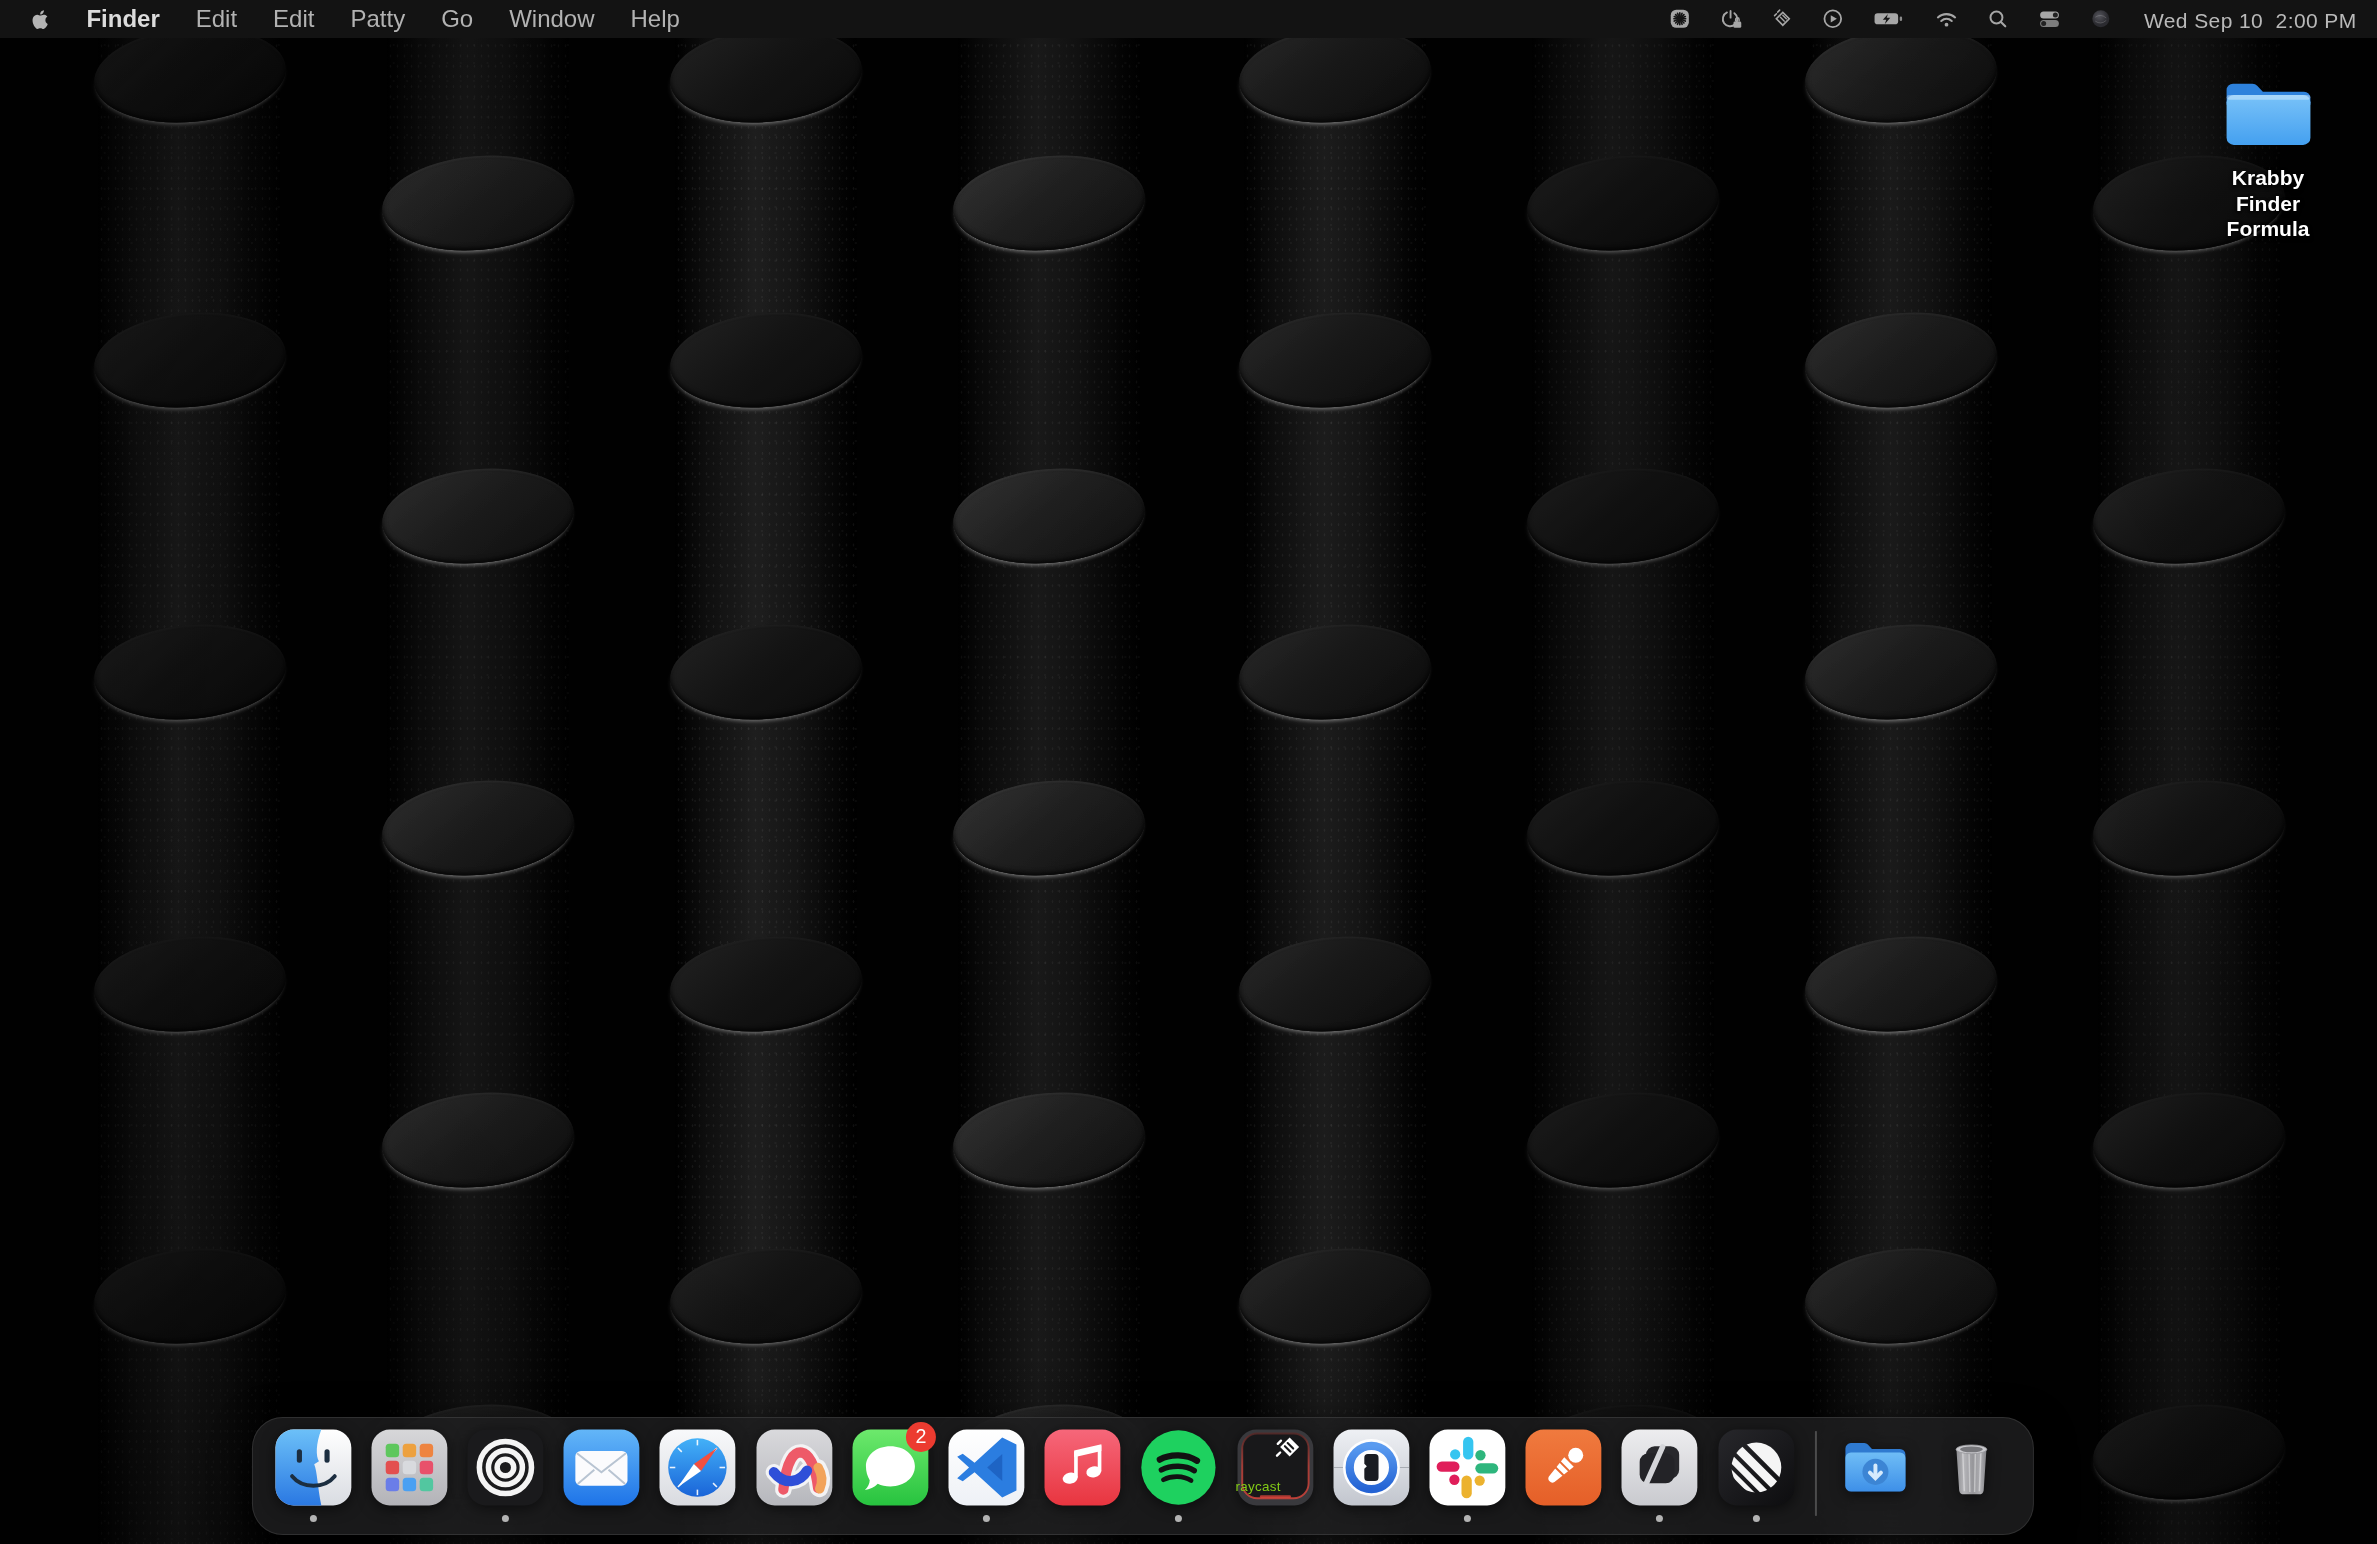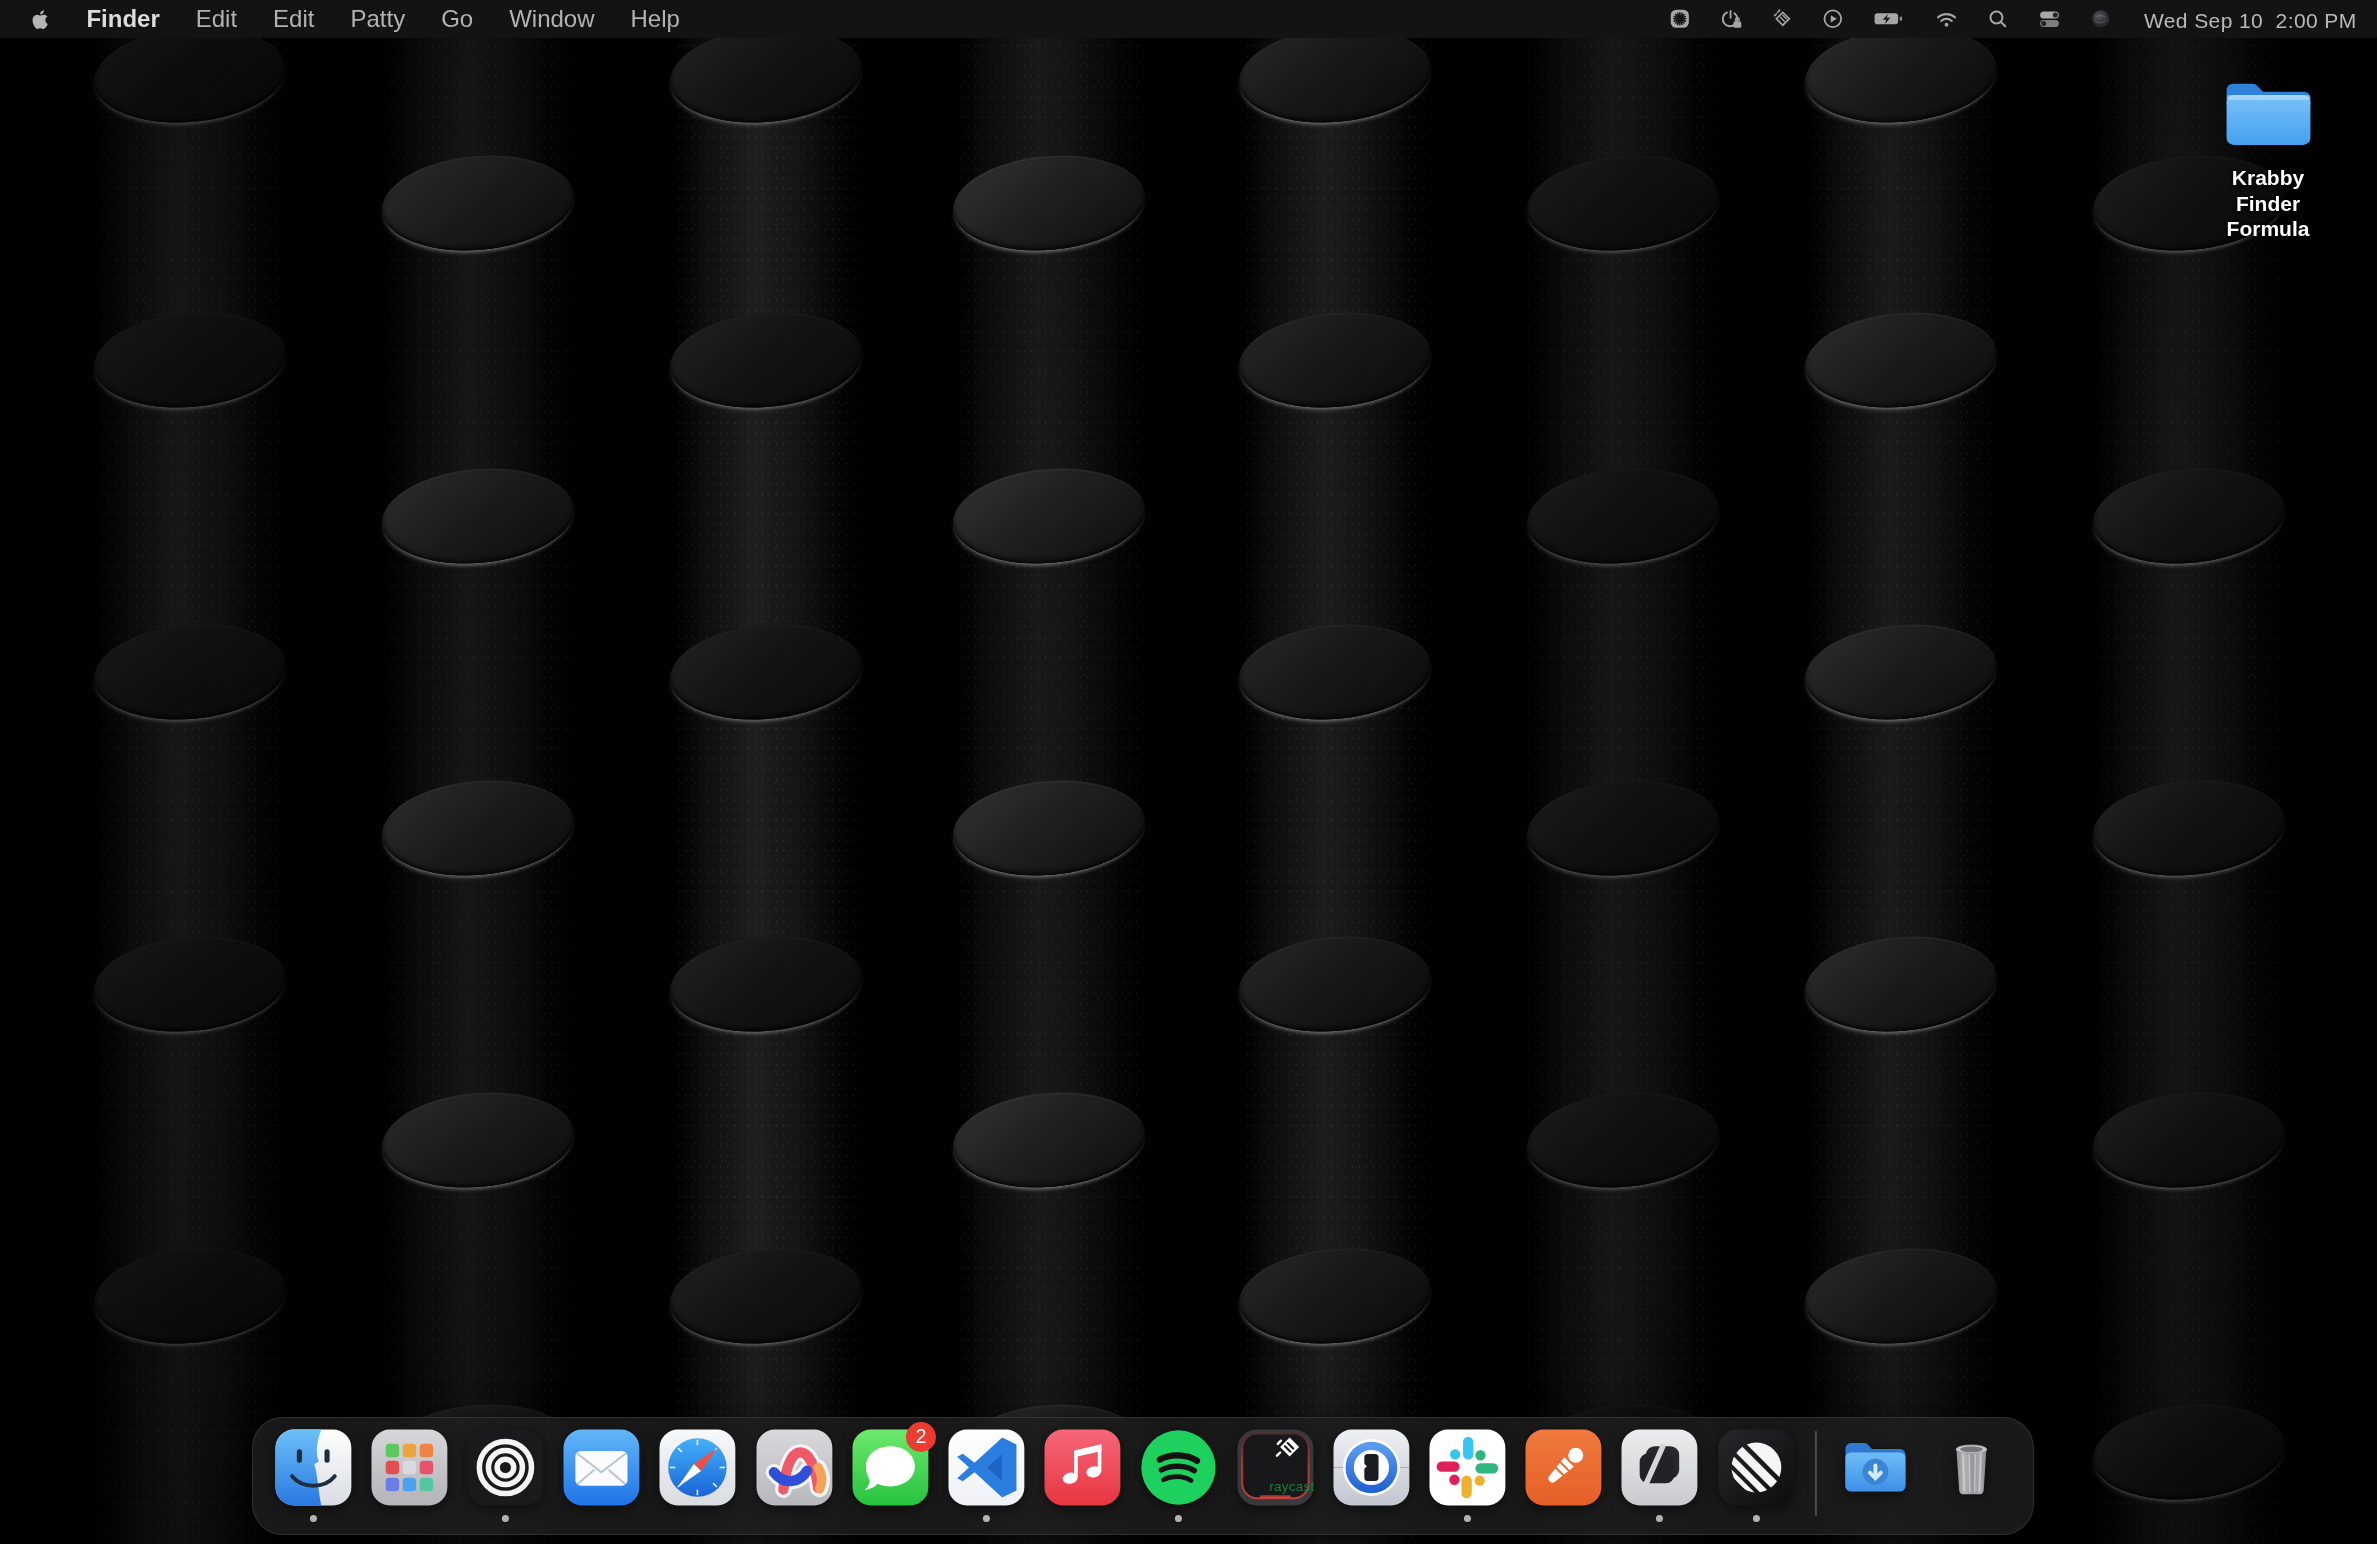--- a/index.html
+++ b/index.html
@@ -44,22 +44,22 @@
   .dock{position:absolute;bottom:9.4px;left:50%;transform:translateX(-46px) translateX(-50%);
     display:flex;align-items:flex-start;padding:10.2px 12.6px 11.8px 12.6px;border-radius:31px;
     background:rgba(30,30,32,.82);border:0.8px solid rgba(255,255,255,.10);
     box-shadow:0 11px 39px rgba(0,0,0,.65);backdrop-filter:blur(31px);z-index:40;}
   .dock-item{width:79px;margin:0 8.6px;display:flex;flex-direction:column;align-items:center;cursor:default;}
   .dock-icon{position:relative;width:79px;height:79px;}
   .dock-icon > svg{width:79px;height:79px;display:block;filter:drop-shadow(0 3.9px 7px rgba(0,0,0,.55));}
   .badge{position:absolute;top:-6.3px;right:-6.3px;min-width:30px;height:30px;border-radius:15px;
     background:#ec3b30;color:#fff;font-size:19.7px;font-weight:500;display:flex;align-items:center;
     justify-content:center;padding:0 3.1px;box-sizing:border-box;}
-  .icon-text{position:absolute;left:0;right:0;bottom:13.4px;text-align:right;font-size:13.4px;
-    color:#15803d;letter-spacing:0.3px;}
+  .icon-text{position:absolute;left:0;right:0;bottom:13.4px;text-align:left;font-size:13.4px;
+    color:#84cc16;letter-spacing:0.3px;}
   .run-dot{width:7px;height:7px;border-radius:50%;background:#cfcfcf;opacity:0;margin-top:7.9px;}
   .dock-item.running .run-dot{opacity:.85;}
   .dock-sep{width:1.6px;height:85px;background:rgba(255,255,255,.22);margin:3.1px 11px 0 11px;border-radius:0.8px;}
 
   #icon-lib{position:absolute;width:0;height:0;overflow:hidden;}
 </style>
 </head>
 <body>
 
 <div id="icon-lib" aria-hidden="true">

